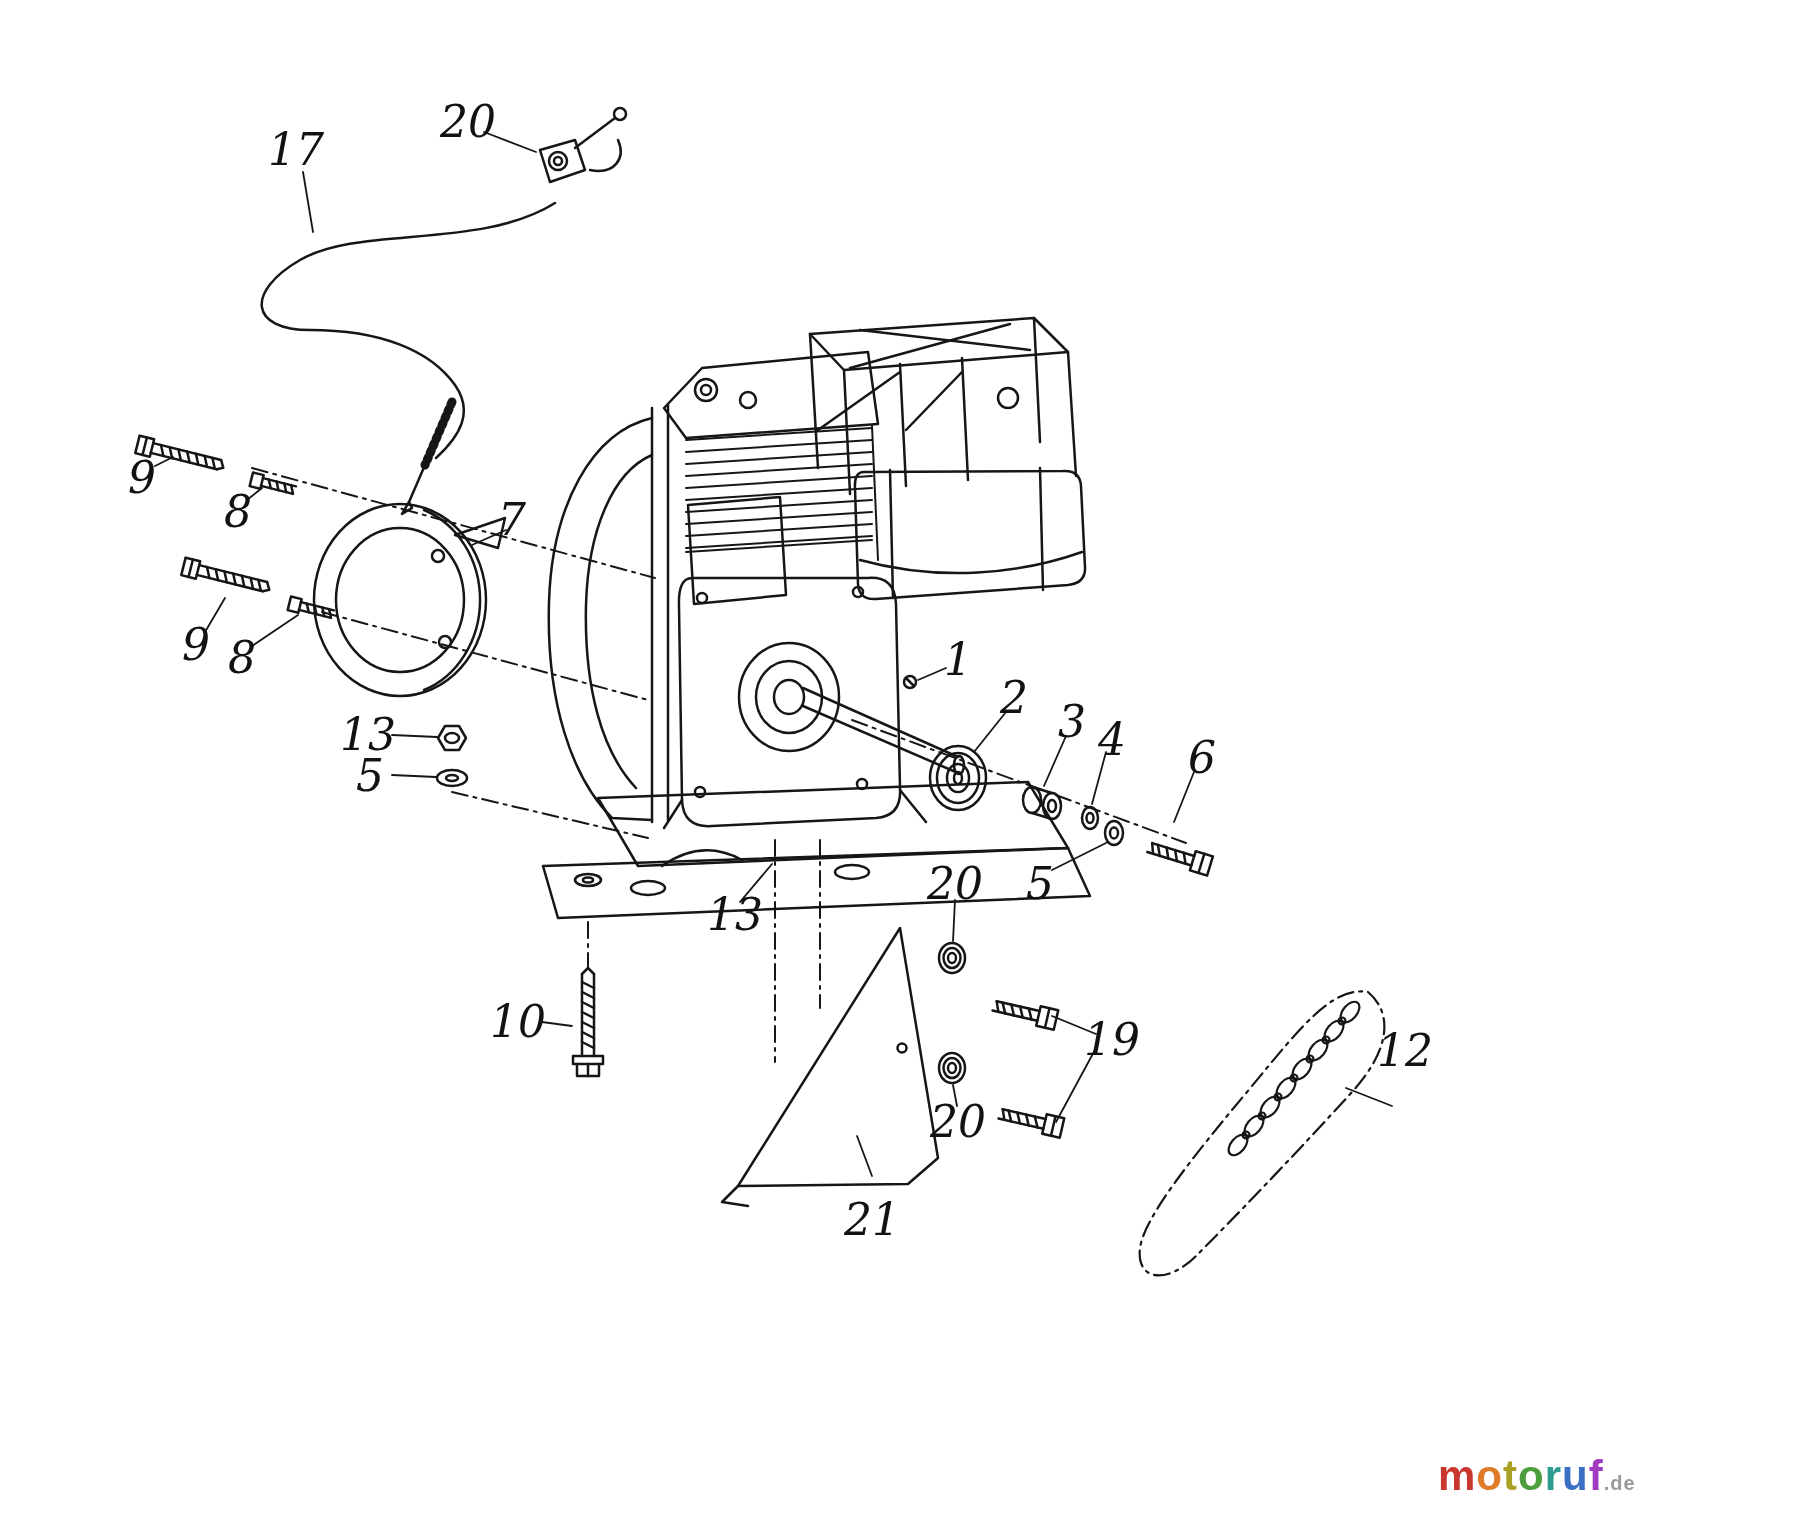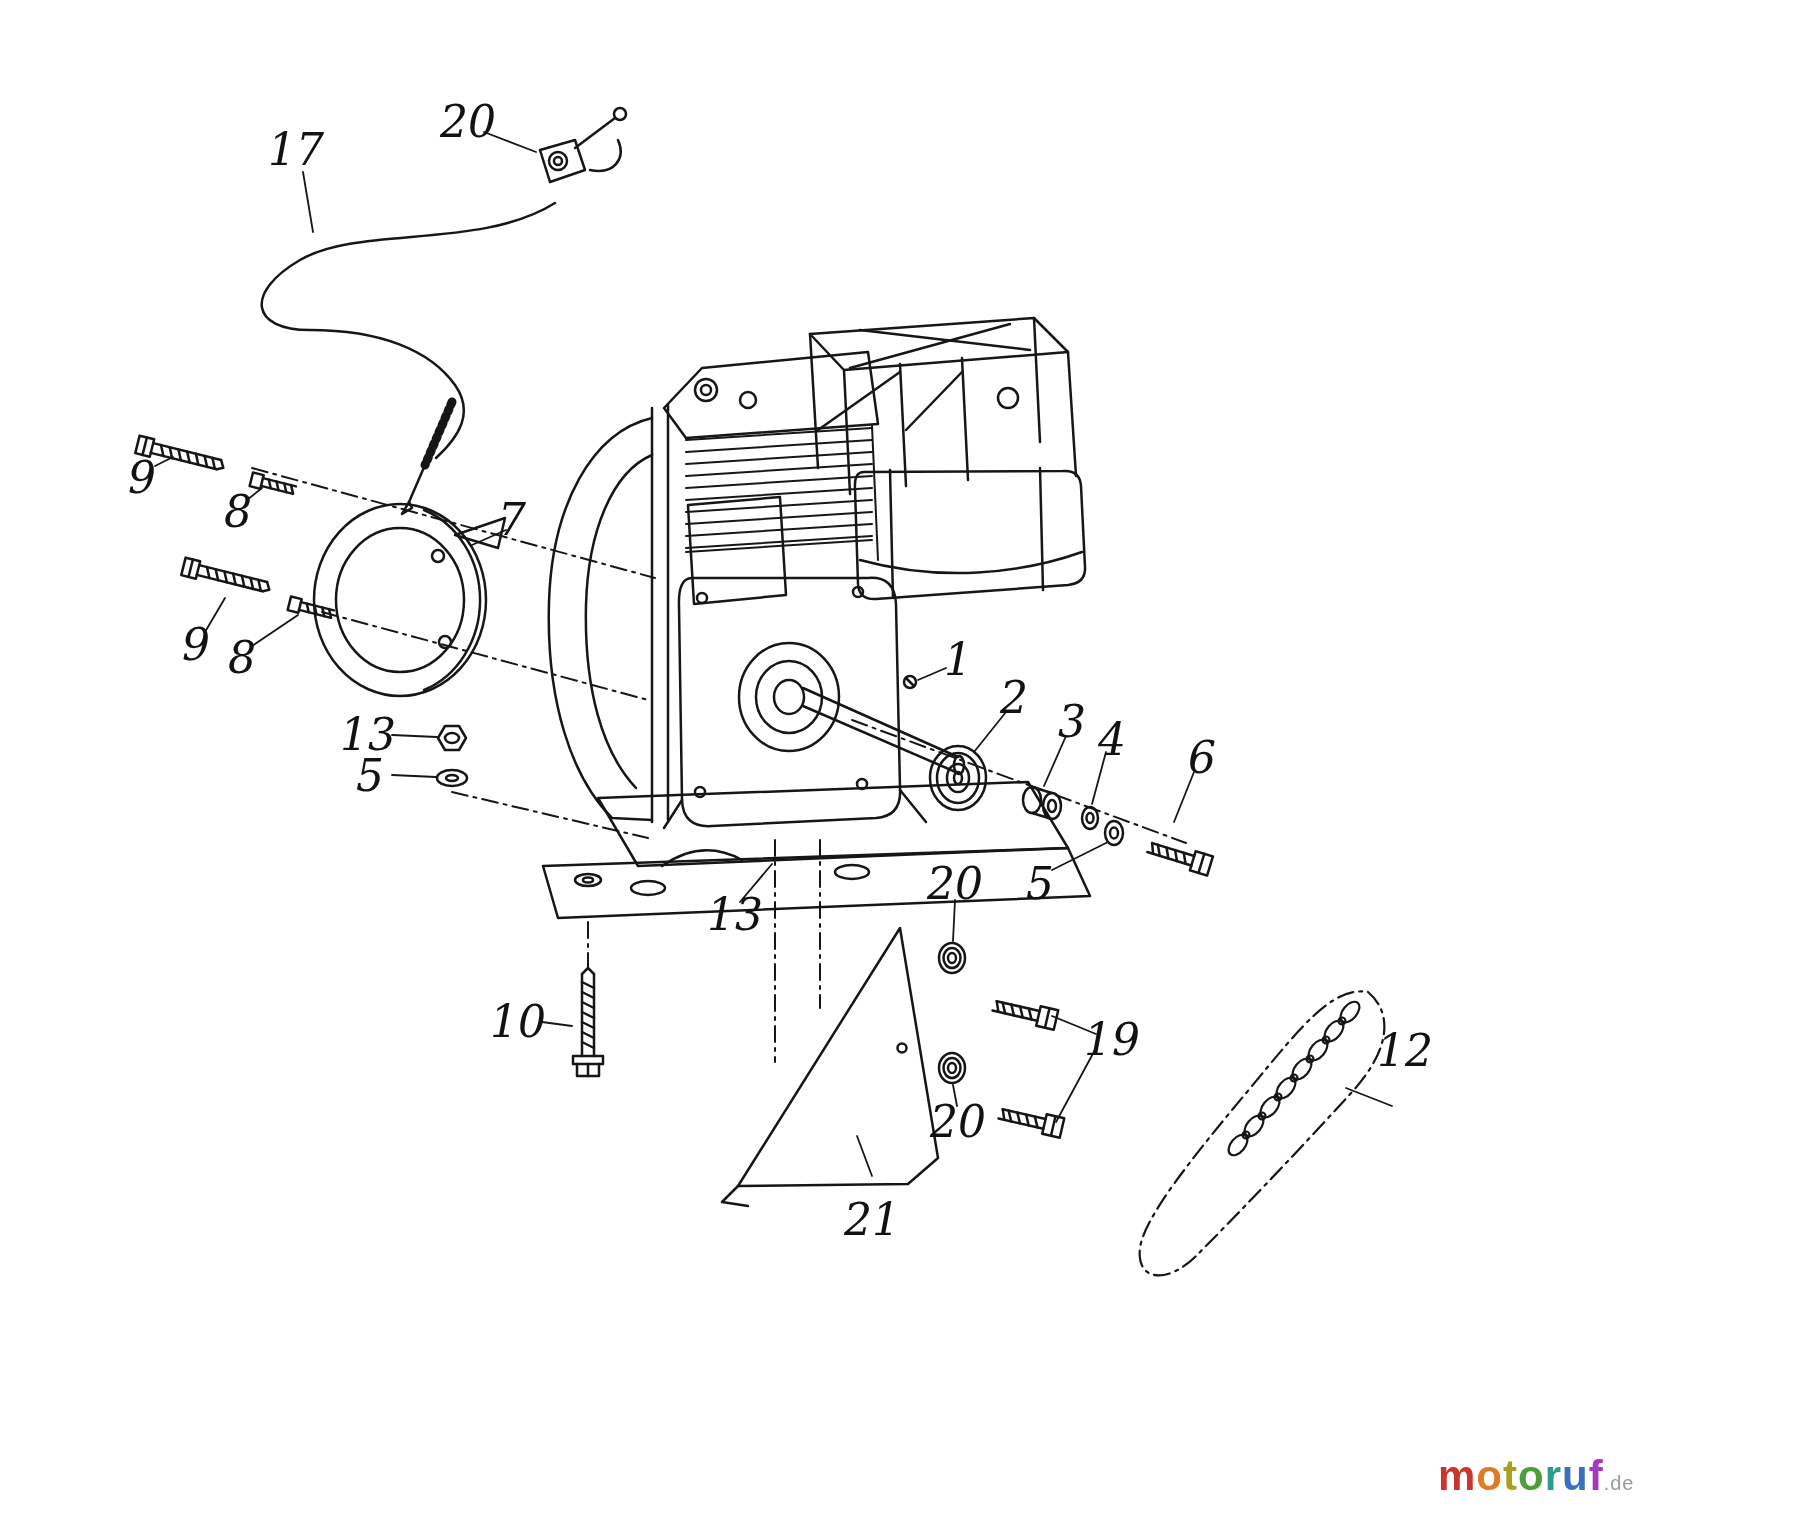--- a/index.html
+++ b/index.html
@@ -4,21 +4,21 @@
 <style>
   html,body{margin:0;padding:0;background:#fff;}
   .stage{position:relative;width:1800px;height:1521px;background:#ffffff;overflow:hidden;
          font-family:"DejaVu Serif",serif;}
   svg.art{position:absolute;left:0;top:0;}
   .part-label{position:absolute;transform:translate(-50%,-50%);font-style:italic;
               font-size:44px;line-height:1;color:#121212;white-space:nowrap;
               font-family:"DejaVu Serif",serif;}
   .logo{position:absolute;left:1438px;top:1452px;font-family:"Liberation Sans",sans-serif;
         font-weight:bold;font-size:42px;letter-spacing:1px;}
-  .logo .de{font-size:20px;font-weight:normal;margin-top:25px;}
+  .logo .de{font-size:20px;font-weight:bold;margin-top:25px;}
 </style>
 </head>
 <body>
 
 <div class="stage">
 
 <svg class="art" width="1800" height="1521" viewBox="0 0 1800 1521" fill="none" stroke="#161616" stroke-width="2.5" stroke-linecap="round" stroke-linejoin="round">
 
   <defs>
     <g id="screwL">

